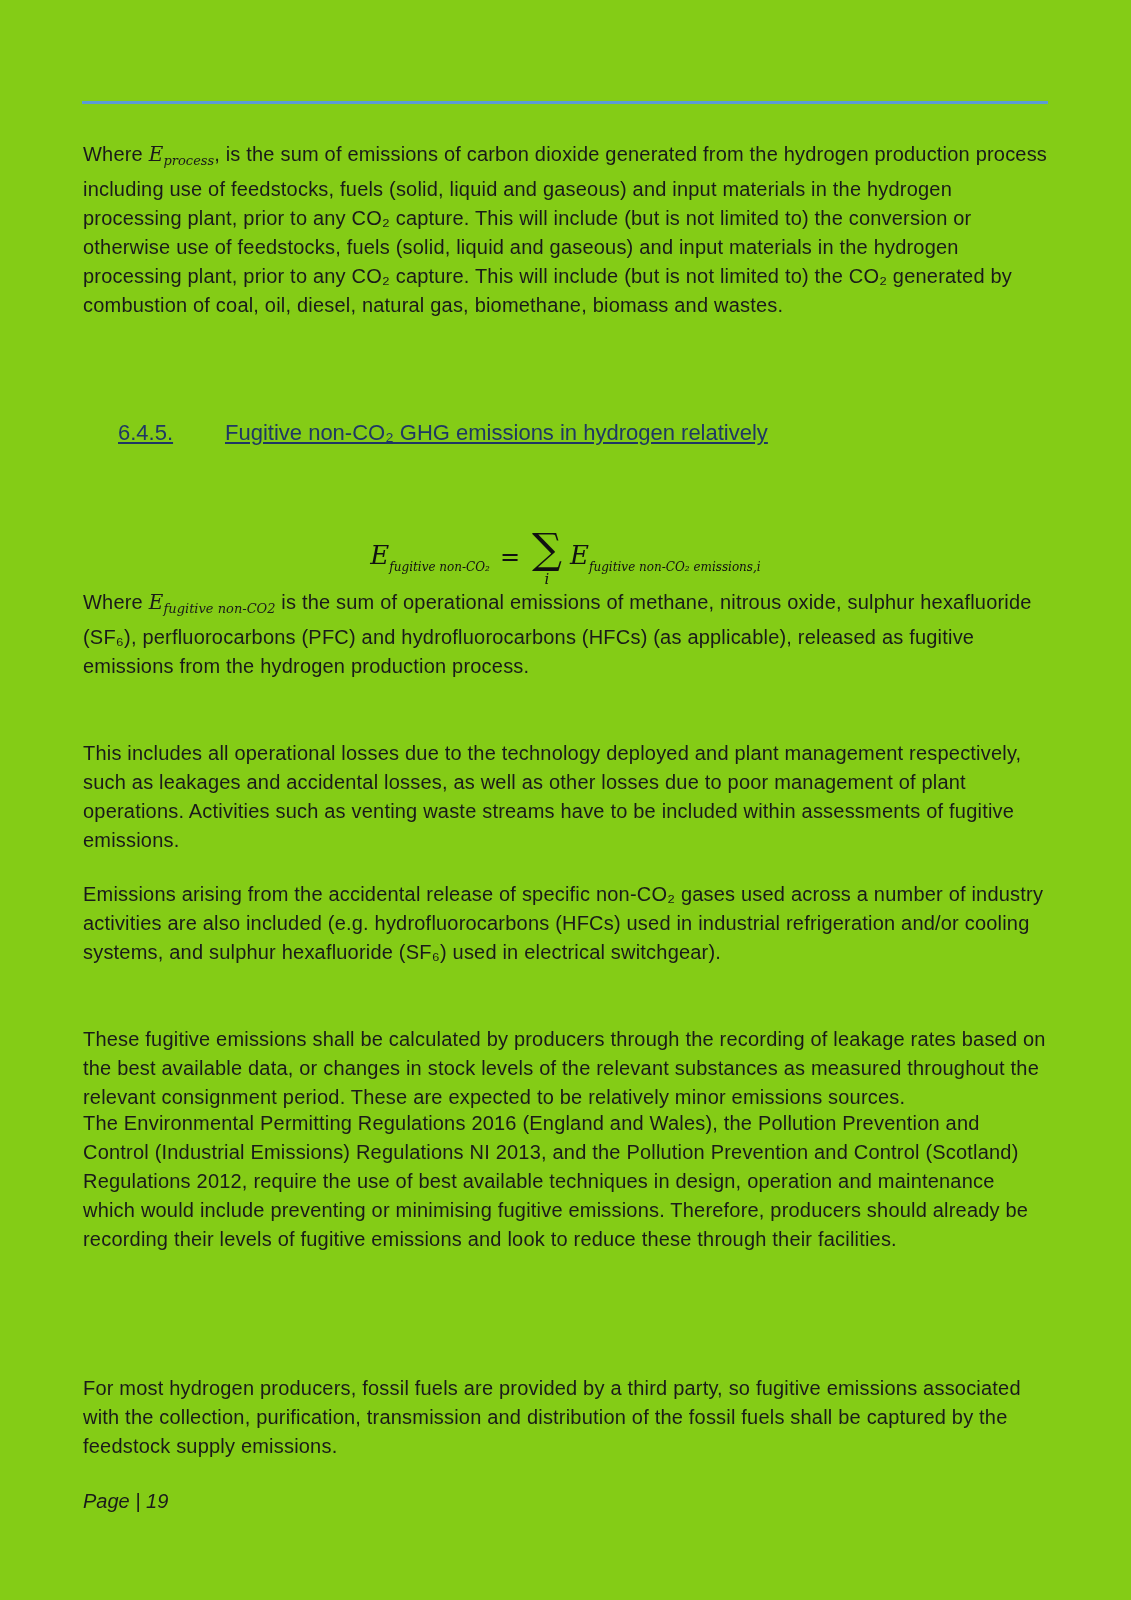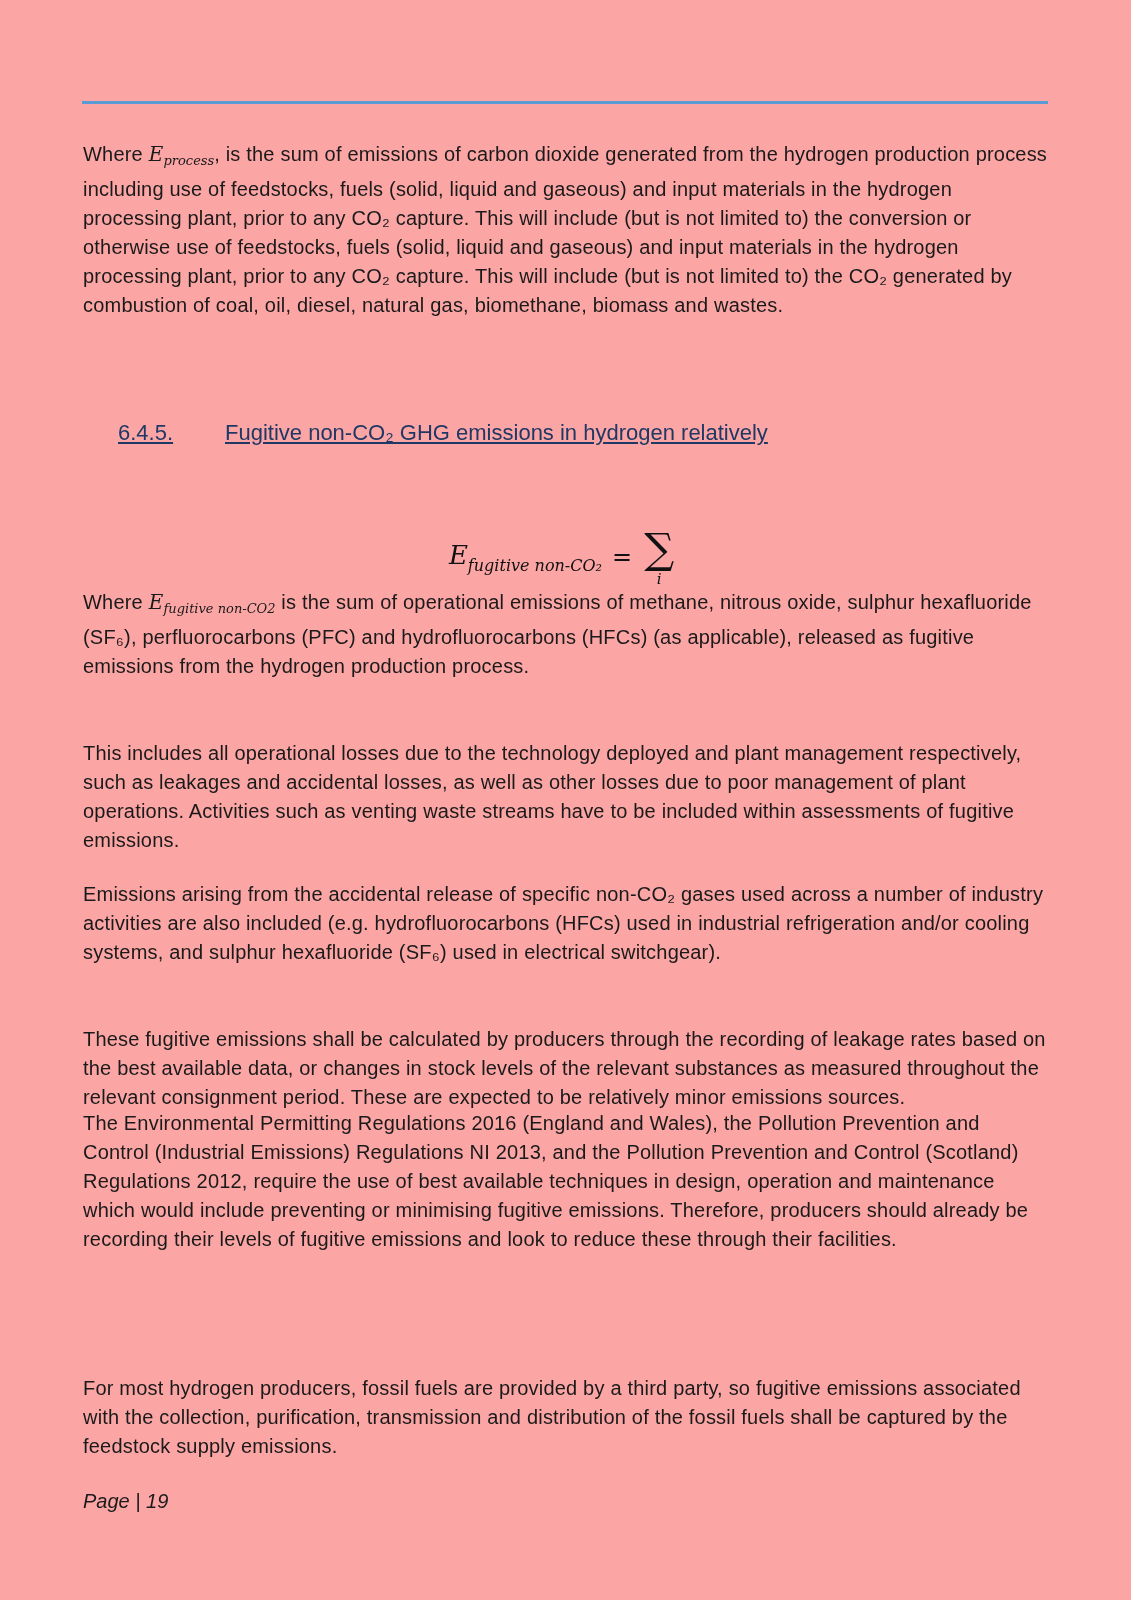--- a/index.html
+++ b/index.html
@@ -4,21 +4,21 @@
 <style>
   :root{
     --rule-blue:#5B9BD5;
     --heading-navy:#1F3864;
     --body-text:#1A1A1A;
   }
   html,body{margin:0;padding:0;background:#ffffff;}
   .page{
     position:relative;
     width:1131px;height:1600px;
-    background:#fca5a5;
+    background:#84cc16;
     font-family:"Liberation Sans", sans-serif;
     color:var(--body-text);
     overflow:hidden;
   }
   .top-rule{
     position:absolute;top:101px;left:82px;width:966px;height:3px;
     background:var(--rule-blue);
   }
   .body-par{
     position:absolute;left:83px;width:966px;
@@ -48,21 +48,21 @@
   .sec-num{display:inline-block;width:107px;flex:0 0 107px;}
   .sec-title{flex:1;}
   .formula{
     position:absolute;top:512px;left:0;width:1131px;height:90px;
     display:flex;justify-content:center;align-items:center;
     font-family:"DejaVu Serif","Liberation Serif",serif;
     color:#111;
   }
   .f-term{font-style:italic;white-space:nowrap;}
   .f-base{font-size:26px;}
-  .f-sub{font-size:16px;vertical-align:-7px;}
+  .f-sub{font-size:12px;vertical-align:-7px;}
   .f-eq{font-size:24px;margin:0 12px 0 10px;font-style:normal;}
   .f-sigma-wrap{
     display:inline-flex;flex-direction:column;align-items:center;
     margin-right:8px;
   }
   .f-sigma{font-size:42px;line-height:1.05;font-style:normal;}
   .f-sigma-idx{font-size:15px;font-style:italic;line-height:1;margin-top:1px;}
   .footer{
     position:absolute;top:1490px;left:83px;
     font-size:20px;color:var(--body-text);font-style:italic;
@@ -82,20 +82,21 @@
     <span class="sec-title">Fugitive non-CO₂ GHG emissions in hydrogen relatively</span>
   </h2>
 
   <div class="formula">
     <span class="f-term"><span class="f-base">E</span><span class="f-sub">fugitive non-CO₂</span></span>
     <span class="f-eq">=</span>
     <span class="f-sigma-wrap">
       <span class="f-sigma">∑</span>
       <span class="f-sigma-idx">i</span>
     </span>
+    <span class="f-term"><span class="f-base">E</span><span class="f-sub">fugitive non-CO₂ emissions,i</span></span>
   </div>
 
   <p class="body-par p-where-fugitive"><span>Where </span><span class="inline-math"><span class="im-base">E</span><span class="im-sub">fugitive non-CO2</span></span><span> is the sum of operational emissions of methane, nitrous oxide, sulphur hexafluoride (SF₆), perfluorocarbons (PFC) and hydrofluorocarbons (HFCs) (as applicable), released as fugitive emissions from the hydrogen production process.</span></p>
 
   <p class="body-par p-includes">This includes all operational losses due to the technology deployed and plant management respectively, such as leakages and accidental losses, as well as other losses due to poor management of plant operations. Activities such as venting waste streams have to be included within assessments of fugitive emissions.</p>
 
   <p class="body-par p-calc">These fugitive emissions shall be calculated by producers through the recording of leakage rates based on the best available data, or changes in stock levels of the relevant substances as measured throughout the relevant consignment period. These are expected to be relatively minor emissions sources.</p>
 
   <p class="body-par p-arising">Emissions arising from the accidental release of specific non-CO₂ gases used across a number of industry activities are also included (e.g. hydrofluorocarbons (HFCs) used in industrial refrigeration and/or cooling systems, and sulphur hexafluoride (SF₆) used in electrical switchgear).</p>
 

